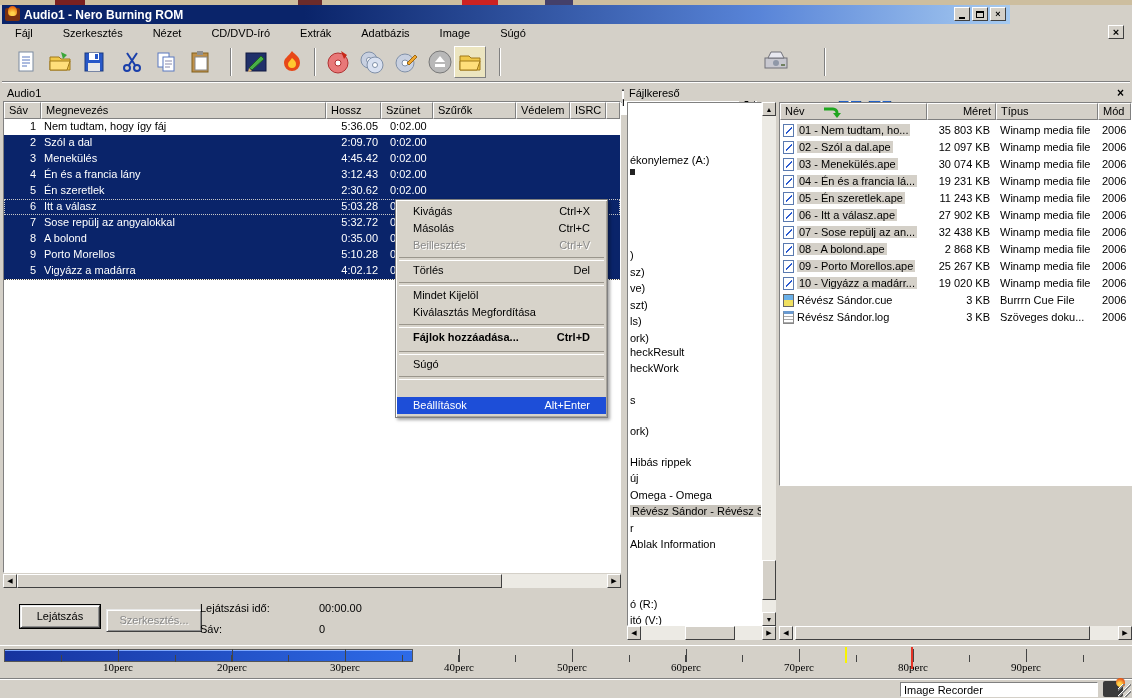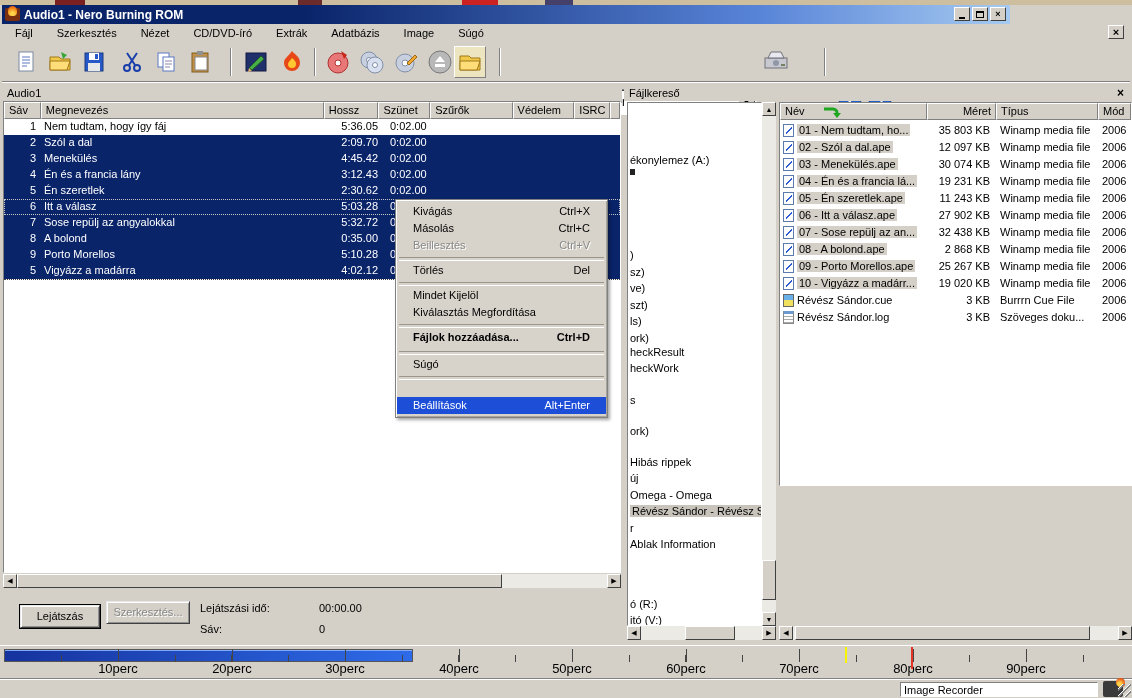--- a/index.html
+++ b/index.html
@@ -20,21 +20,21 @@
     display:flex;align-items:center;color:#fff;font-weight:bold;font-size:12px;}
   .nero-ico{width:15px;height:13px;margin:0 4px 0 3px;position:relative;background:#7a3010;border-radius:2px;}
   .nero-ico::after{content:'';position:absolute;left:3px;top:-2px;width:9px;height:10px;background:radial-gradient(circle at 50% 80%,#ffd24a 20%,#f08a1d 60%,#d43d12 100%);border-radius:50% 50% 40% 40%;}
   .cap-btns{position:absolute;right:4px;top:2px;display:flex;gap:2px;}
   .cap-btn{width:16px;height:14px;background:#D4D0C8;border:1px solid;border-color:#fff #404040 #404040 #fff;
     font-size:9px;color:#000;display:flex;align-items:center;justify-content:center;font-weight:bold;line-height:1;}
   .cap-btn .minbar{width:6px;height:2px;background:#000;margin-top:7px;}
   .cap-btn .maxbox{width:8px;height:7px;border:1px solid #000;border-top:2px solid #000;}
 
   
-  .menubar{left:2px;top:24px;width:1128px;height:18px;background:#D4D0C8;display:flex;align-items:center;padding-left:5px;gap:8px;}
+  .menubar{left:2px;top:24px;width:1128px;height:18px;background:#D4D0C8;display:flex;align-items:center;padding-left:5px;gap:14px;}
   .menu-item{padding:2px 8px;cursor:default;}
   .mdi-close{position:absolute;right:6px;top:1px;width:16px;height:14px;background:#D4D0C8;border:1px solid;border-color:#fff #404040 #404040 #fff;
     display:flex;align-items:center;justify-content:center;font-size:11px;font-weight:bold;}
 
   
   .toolbar{left:2px;top:42px;width:1128px;height:40px;background:#D4D0C8;border-bottom:1px solid #808080;box-shadow:0 1px 0 #fff;}
   .tbtn{position:absolute;top:4px;width:32px;height:32px;display:flex;align-items:center;justify-content:center;}
   .tbtn svg{width:26px;height:26px;}
   .tbtn.active{background:#ECE5C0;border:1px solid;border-color:#fff #808080 #808080 #fff;}
   .tsep{position:absolute;top:6px;width:2px;height:28px;border-left:1px solid #808080;border-right:1px solid #fff;}
@@ -116,21 +116,21 @@
 
   
   .capacity{left:0;top:645px;width:1132px;height:33px;background:#D4D0C8;border-top:1px solid #fff;}
   .cap-fill{position:absolute;left:4px;top:3px;width:409px;height:13px;
     background:linear-gradient(to right,#16339E,#2E6BE8);box-shadow:inset 0 1px 0 #7fa8ff;border:1px solid #555;}
   .ruler{position:absolute;left:4px;top:3px;width:1090px;height:16px;}
   .ruler .minor{background:repeating-linear-gradient(to right,#444 0 1px,transparent 1px 56.75px);
     position:absolute;left:57px;top:6px;width:1024px;height:7px;}
   .ruler .major{background:repeating-linear-gradient(to right,#444 0 1px,transparent 1px 113.5px);
     position:absolute;left:114px;top:0;width:970px;height:13px;}
-  .cap-label{position:absolute;top:15px;transform:translateX(-50%);font-size:13px;}
+  .cap-label{position:absolute;top:15px;transform:translateX(-50%);font-size:11px;font-family:Liberation Serif, serif;}
   .marker{position:absolute;width:2px;top:1px;}
   .marker.yellow{left:845px;height:16px;background:#F8F400;}
   .marker.red{left:911px;height:22px;background:#E43326;}
 
   
   .statusbar{left:0;top:678px;width:1132px;height:20px;background:#D4D0C8;border-top:1px solid #808080;box-shadow:inset 0 1px 0 #fff;}
   .status-field{position:absolute;left:900px;top:3px;width:198px;height:15px;background:#fff;
     border:1px solid;border-color:#808080 #fff #fff #808080;padding:1px 3px;}
   .status-ico{position:absolute;left:1103px;top:2px;width:20px;height:16px;background:#3a3a3a;border-radius:2px;}
   .status-ico::after{content:'';position:absolute;right:-2px;top:-3px;width:9px;height:9px;
@@ -308,21 +308,21 @@
     <div class="pane-caption">
       <span>Audio1</span>
     </div>
     <div class="tracklist">
       <div class="lv-header">
         <span class="hcell" style="width:37px">Sáv</span>
         <span class="hcell" style="width:285px">Megnevezés</span>
         <span class="hcell" style="width:55px">Hossz</span>
         <span class="hcell" style="width:52px">Szünet</span>
         <span class="hcell" style="width:83px">Szűrők</span>
-        <span class="hcell" style="width:62px">Védelem</span>
+        <span class="hcell" style="width:54px">Védelem</span>
         <span class="hcell" style="width:36px">ISRC</span>
         <span class="hcell" style="flex:1"></span>
       </div>
       <div class="trows">
 
       <div class="trow">
             <span class="c-num">1</span>
             <span class="c-title">Nem tudtam, hogy így fáj</span>
             <span class="c-len">5:36.05</span>
             <span class="c-pause">0:02.00</span>
@@ -383,21 +383,21 @@
           </div>
         </div>
     </div>
     <div class="hscroll" style="left:1px;top:490px;width:618px;height:14px;">
       <span class="sb-btn">◀</span>
       <span class="sb-thumb" style="width:485px"></span>
       <span class="sb-btn" style="position:absolute;right:0;">▶</span>
     </div>
     <div class="controls">
       <span class="pbtn default" style="left:18px;top:16px;width:80px;">Lejátszás</span>
-      <span class="pbtn disabled" style="left:104px;top:12px;width:84px;">Szerkesztés...</span>
+      <span class="pbtn disabled" style="left:104px;top:20px;width:96px;">Szerkesztés...</span>
       <span class="abs" style="left:198px;top:13px;">Lejátszási idő:</span>
       <span class="abs" style="left:317px;top:13px;">00:00.00</span>
       <span class="abs" style="left:198px;top:34px;">Sáv:</span>
       <span class="abs" style="left:317px;top:34px;">0</span>
     </div>
   </div>
 
   <div class="abs right-panel">
     <div class="pane-caption">
       <span>Fájlkereső</span>

